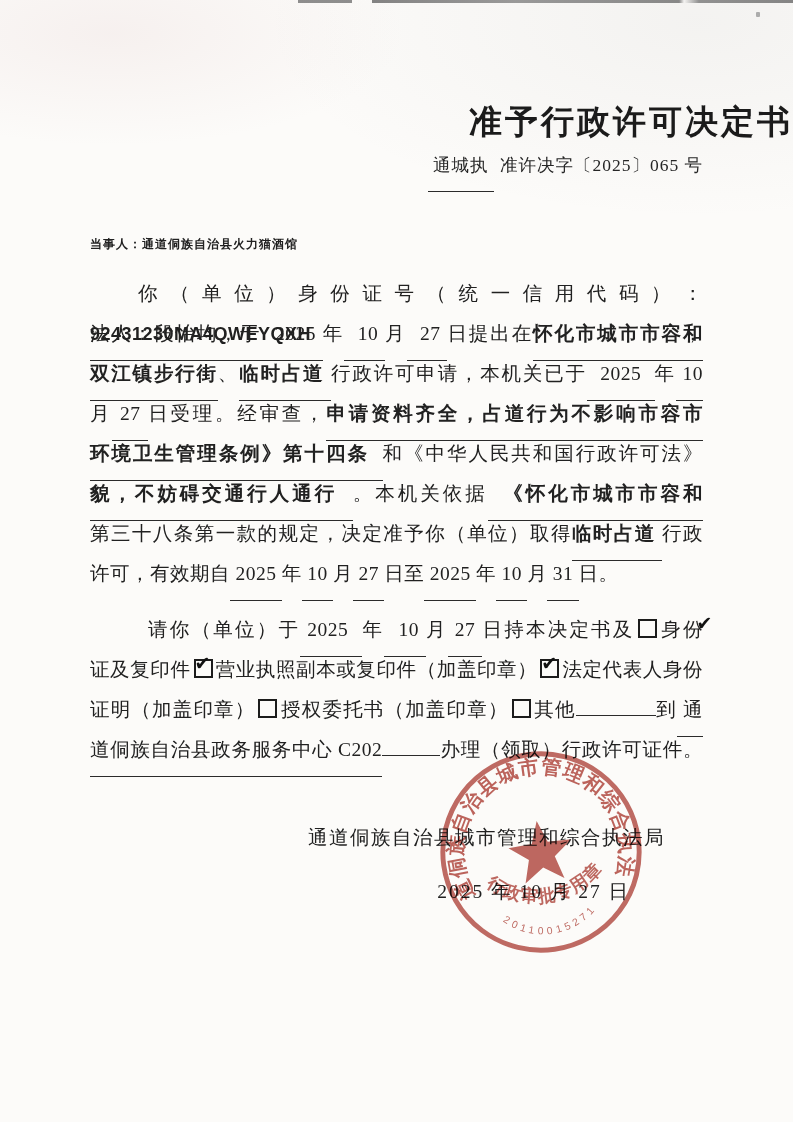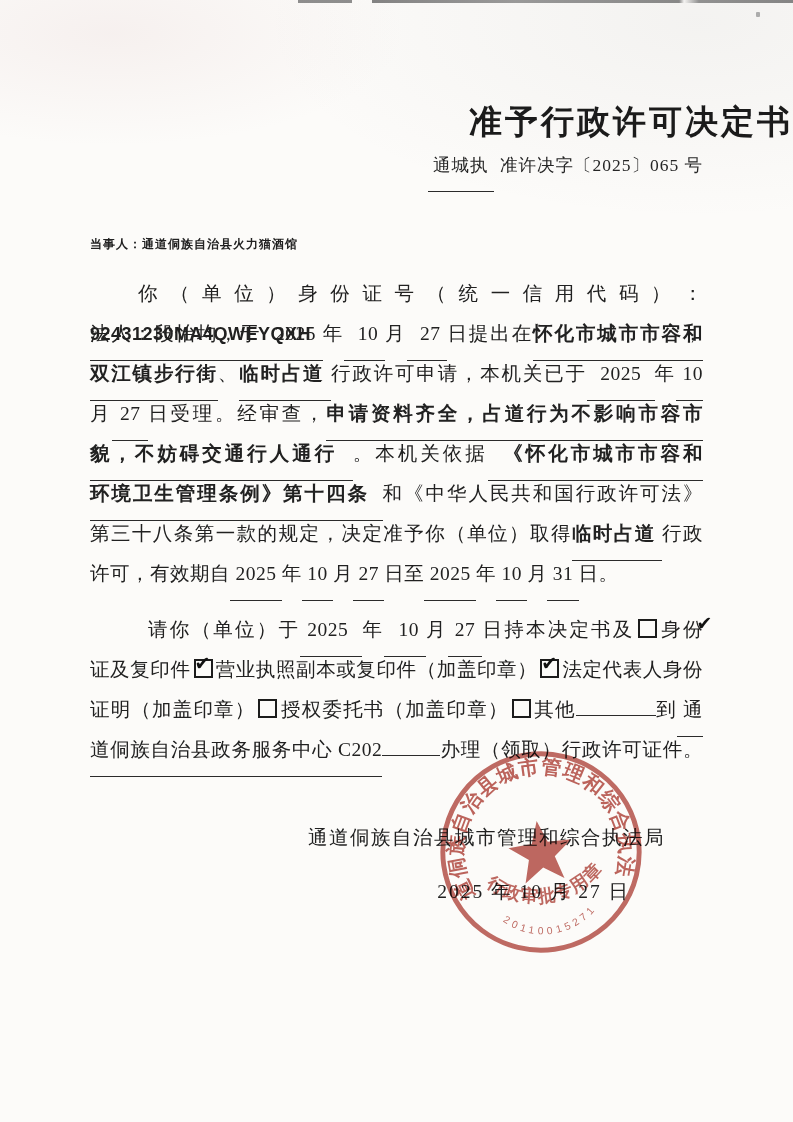--- a/index.html
+++ b/index.html
@@ -69,22 +69,22 @@
   <div class="title">准予行政许可决定书</div>
 
   <div class="doc-no"><span class="u">&nbsp;通城执&nbsp;</span><span>准许决字〔2025〕065 号</span></div>
 
   <div class="body-block">
     <div class="party">当事人：通道侗族自治县火力猫酒馆</div>
     <div class="line just indent-a"><span class="">你（单位）身份证号（统一信用代码）：</span><span class="u latin">92431230MA4QWEYQXH</span><span class="">&nbsp;，</span></div>
     <div class="line just"><span class="">法人：</span><span class="u">段怡均</span><span class="">，于</span><span class="u">&nbsp;&nbsp;2025&nbsp;</span><span class="">年</span><span class="u">&nbsp;&nbsp;10&nbsp;</span><span class="">月</span><span class="u">&nbsp;&nbsp;27&nbsp;</span><span class="">日提出在</span><span class="u b">怀化市城市市容和</span></div>
     <div class="line just"><span class="u b">双江镇步行街</span><span class="">、</span><span class="u b">临时占道&nbsp;</span><span class="">行政许可申请，本机关已于</span><span class="u">&nbsp;&nbsp;2025&nbsp;&nbsp;</span><span class="">年</span><span class="u">&nbsp;10</span></div>
     <div class="line just"><span class="">月</span><span class="u">&nbsp;27&nbsp;</span><span class="">日受理。经审查，</span><span class="u b">申请资料齐全，占道行为不影响市容市</span></div>
+    <div class="line just"><span class="u b">环境卫生管理条例》第十四条&nbsp;&nbsp;</span><span class="">和《中华人民共和国行政许可法》</span></div>
     <div class="line just"><span class="u b">貌，不妨碍交通行人通行&nbsp;&nbsp;</span><span class="">。本机关依据</span><span class="u b">&nbsp;&nbsp;《怀化市城市市容和</span></div>
-    <div class="line just"><span class="u b">环境卫生管理条例》第十四条&nbsp;&nbsp;</span><span class="">和《中华人民共和国行政许可法》</span></div>
     <div class="line just"><span class="">第三十八条第一款的规定，决定准予你（单位）取得</span><span class="u b">临时占道&nbsp;</span><span class="">行政</span></div>
     <div class="line"><span class="">许可，有效期自</span><span class="u">&nbsp;2025&nbsp;</span><span class="">年</span><span class="u">&nbsp;10&nbsp;</span><span class="">月</span><span class="u">&nbsp;27&nbsp;</span><span class="">日至</span><span class="u">&nbsp;2025&nbsp;</span><span class="">年</span><span class="u">&nbsp;10&nbsp;</span><span class="">月</span><span class="u">&nbsp;31&nbsp;</span><span class="">日。</span></div>
     <div class="gap"></div>
     <div class="line just indent-b"><span class="">请你（单位）于</span><span class="u">&nbsp;2025&nbsp;&nbsp;</span><span class="">年</span><span class="u">&nbsp;&nbsp;10&nbsp;</span><span class="">月</span><span class="u">&nbsp;27&nbsp;</span><span class="">日持本决定书及</span><span class="cb checked"></span><span class="">身份</span></div>
     <div class="line just"><span class="">证及复印件</span><span class="cb checked"></span><span class="">营业执照副本或复印件（加盖印章）</span><span class="cb checked"></span><span class="">法定代表人身份</span></div>
     <div class="line just"><span class="">证明（加盖印章）</span><span class="cb"></span><span class="">授权委托书（加盖印章）</span><span class="cb"></span><span class="">其他</span><span class="blank" style="width: 80px;"></span><span class="">到</span><span class="u">&nbsp;通</span></div>
     <div class="line just"><span class="u">道侗族自治县政务服务中心&nbsp;C202</span><span class="blank" style="width: 58px;"></span><span class="">办理（领取）行政许可证件。</span></div>
   </div>
 
   <div class="signature">

